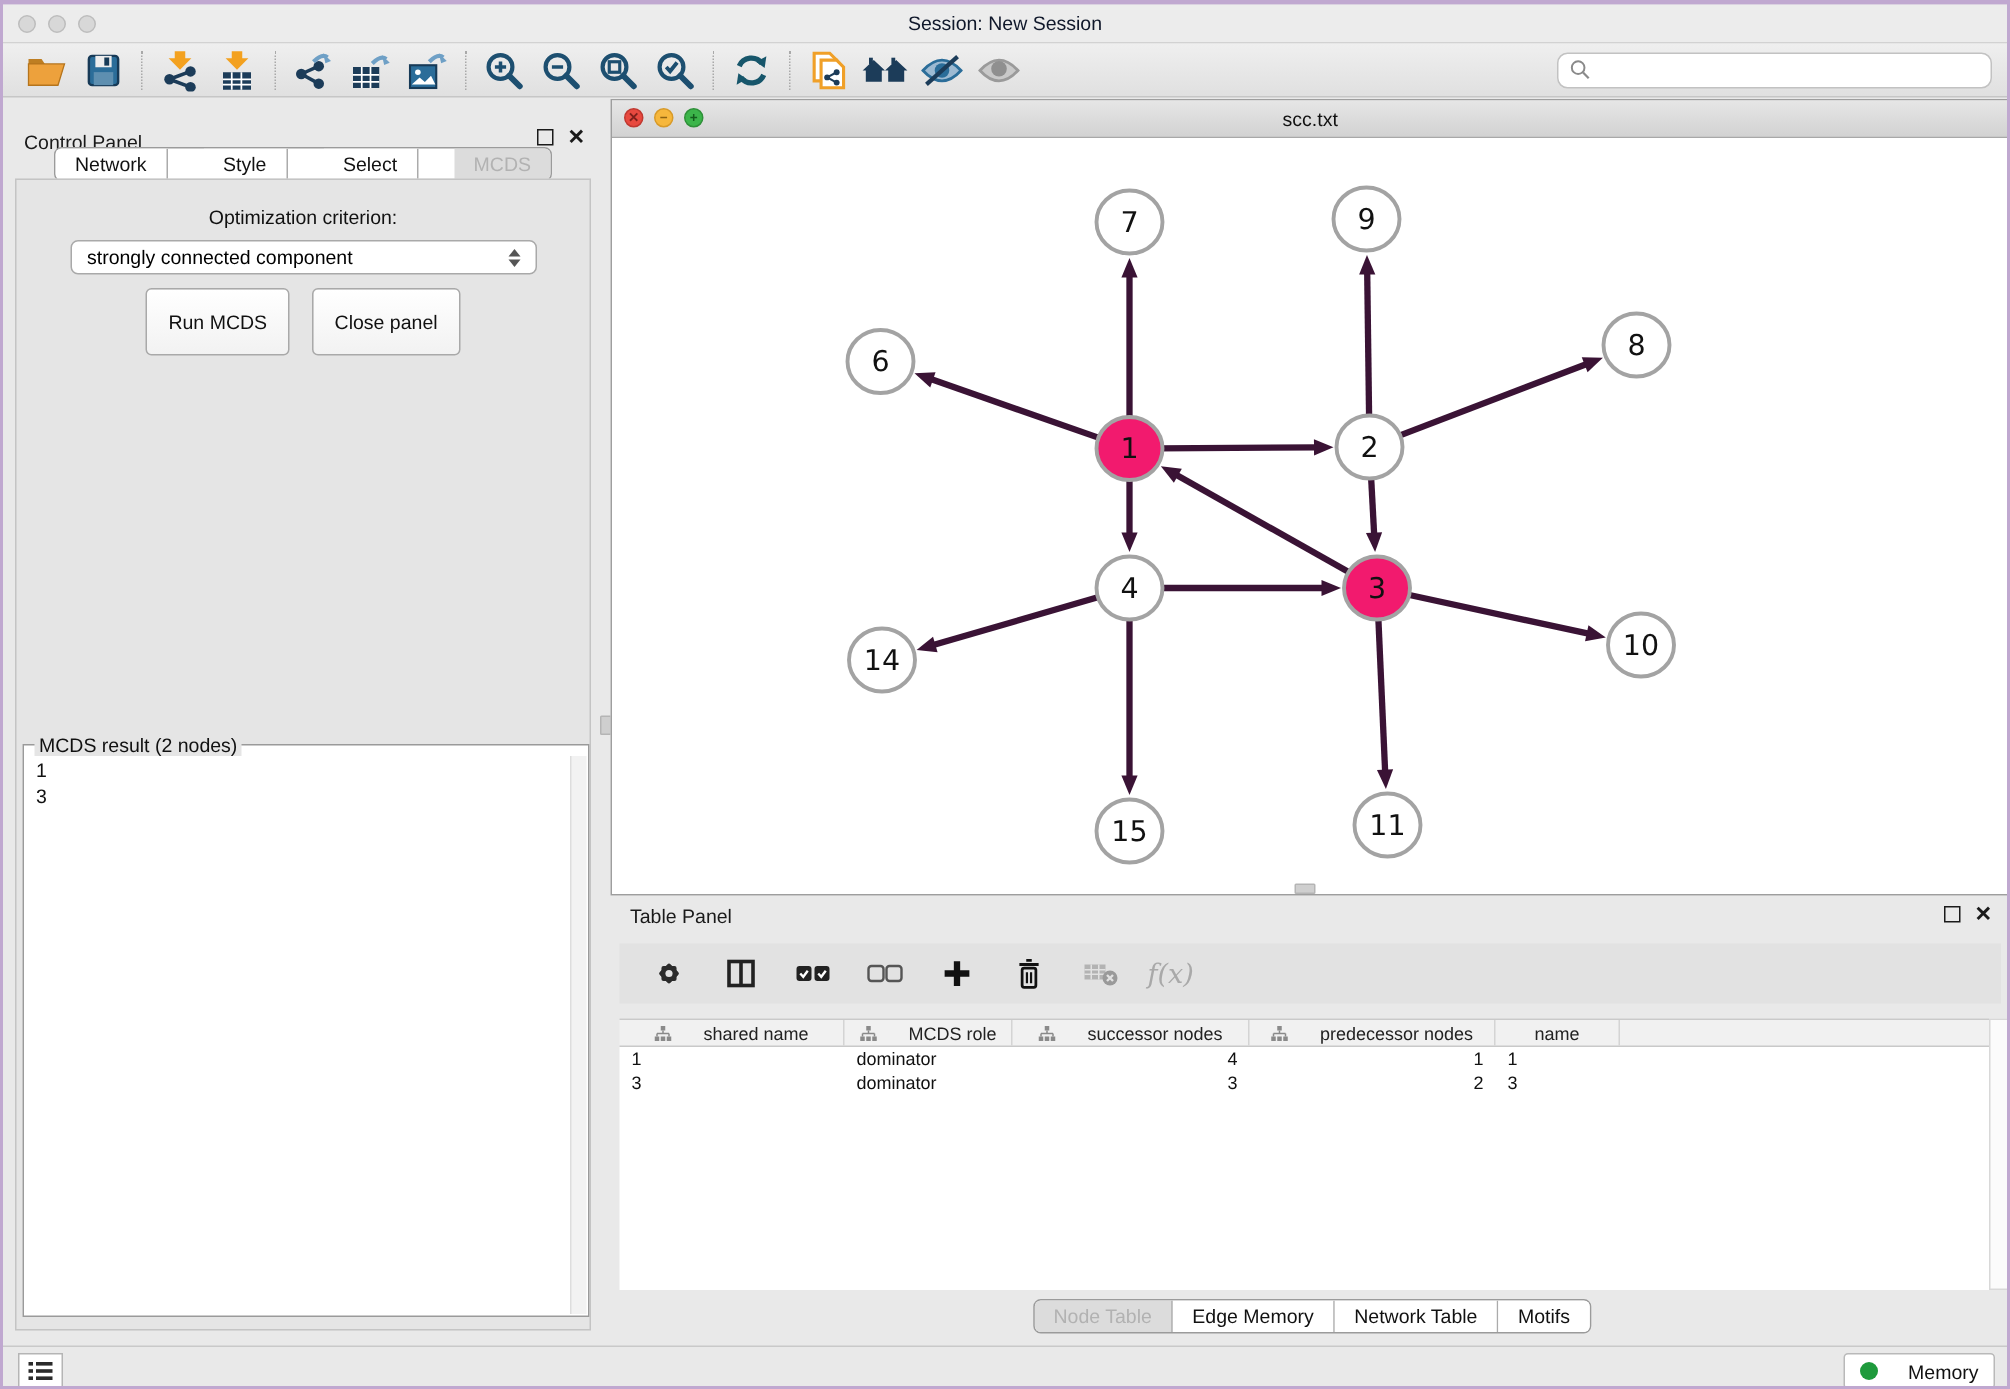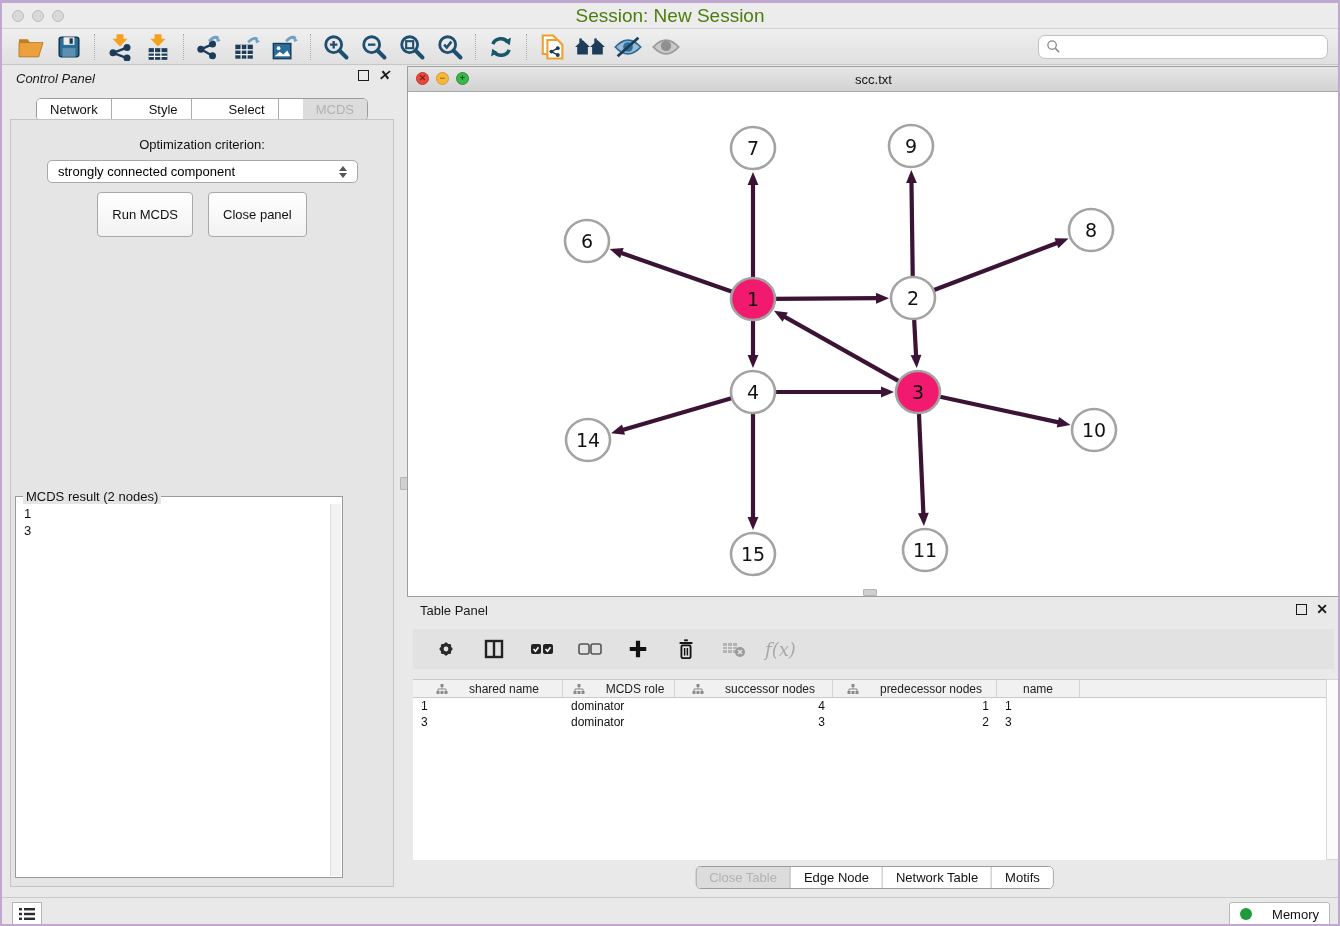--- a/index.html
+++ b/index.html
@@ -10,35 +10,35 @@
     background:#E9E9E9;
     border:2px solid #C0A8D0; border-top:3px solid #C0A8D0;
   }
   .abs { position:absolute; }
 
   
   .titlebar { left:0; top:0; width:100%; height:26px; background:#ECECEC;
     border-bottom:1px solid #D2D2D2; display:flex; align-items:center; justify-content:center; }
   .titlebar .tl-group { position:absolute; left:10px; top:7px; display:flex; gap:8px; }
   .tl { width:12px; height:12px; border-radius:50%; background:#D8D8D8; border:1px solid #BDBDBD; }
-  .win-title { font-size:19px; color:#4d7c0f; }
+  .win-title { font-size:13px; color:#0f172a; }
 
   
   .toolbar { left:0; top:26px; width:100%; height:36px;
     background:linear-gradient(#EFEFEF,#E0E0E0); border-bottom:1px solid #C6C6C6;
     display:flex; align-items:center; padding:0 10px; }
   .tbtn { width:38px; height:30px; display:flex; align-items:center; justify-content:center; cursor:default; }
   .tsep { width:0; height:26px; border-left:1px dotted #A9A9A9; margin:0 6px; }
   .search-wrap { margin-left:auto; width:290px; height:24px; background:#fff;
     border:1px solid #C2C2C2; border-radius:7px; display:flex; align-items:center; padding:0 7px; }
   .search-wrap input { border:none; outline:none; flex:1; font-size:12px; background:transparent; }
 
   
   .control-panel { left:0; top:62px; width:400px; height:832px; }
-  .cp-head { position:absolute; left:0; top:0; width:100%; height:26px; display:flex; align-items:center;font-style:italic; }
+  .cp-head { position:absolute; left:0; top:16px; width:100%; height:26px; display:flex; align-items:center; }
   .cp-title { font-size:13px; color:#1A1A1A; margin-left:14px; }
   .panel-btns { position:absolute; right:12px; top:5px; display:flex; gap:9px; align-items:center; }
   .float-glyph { width:11px; height:11px; border:1.5px solid #1A1A1A; display:inline-block; }
   .close-glyph { font-size:14px; font-weight:bold; color:#1A1A1A; line-height:11px; }
   .seg-tabs { display:flex; border:1px solid #9B9B9B; border-radius:5px; overflow:hidden; background:#fff; }
   .seg-tab { padding:3px 13px; font-size:13px; color:#111; background:#fff; border-right:1px solid #ABABAB; cursor:default; }
   .seg-tab:last-child { border-right:none; }
   .seg-tab.disabled { background:#DCDCDC; color:#B2B2B2; }
   .cp-tabs { position:absolute; left:50%; top:33px; transform:translateX(-50%);gap:24px; }
   .cp-content { position:absolute; left:8px; top:54px; right:8px; bottom:10px;
@@ -46,21 +46,21 @@
   .opt-label { position:absolute; top:17px; width:100%; text-align:center; font-size:13px; color:#111; }
   .criterion { position:absolute; left:36px; top:40px; width:311px; height:23px; background:#fff;
     border:1px solid #A9A9A9; border-radius:5px; display:flex; align-items:center; padding:0 10px; font-size:13px; }
   .stepper { margin-left:auto; display:flex; flex-direction:column; gap:2px; }
   .stepper i { display:block; width:0; height:0; border-left:4px solid transparent; border-right:4px solid transparent; }
   .stepper .up { border-bottom:5px solid #555; }
   .stepper .dn { border-top:5px solid #555; }
   .cp-buttons { position:absolute; top:72px; width:100%; display:flex; justify-content:center; gap:15px; }
   .btn { background:linear-gradient(#FFF,#F2F2F2); border:1px solid #A9A9A9; border-radius:4px;
     font-size:13px; padding:14px 14px; color:#111; }
-  .result-box { position:absolute; left:4px; top:376px; width:328px; height:382px;
+  .result-box { position:absolute; left:4px; top:376px; width:378px; height:382px;
     background:#fff; border:1px solid #9A9A9A; }
   .result-label { position:absolute; left:7px; top:-8px; background:#E5E5E5; padding:0 3px; font-size:13px; color:#111; }
   .result-lines { position:absolute; left:8px; top:8px; font-size:13px; color:#111; line-height:17px; }
   .result-scroll { position:absolute; right:1px; top:7px; bottom:1px; width:11px; background:#F2F2F2; border-left:1px solid #DDD; }
 
   
   .net-win { left:405px; top:63px; width:933px; height:531px; background:#fff; border:1px solid #9E9E9E; }
   .net-title { height:25px; background:linear-gradient(#E6E6E6,#D2D2D2); border-bottom:1px solid #A8A8A8;
     display:flex; align-items:center; justify-content:center; position:relative; }
   .net-title .t { font-size:13px; color:#111; }
@@ -482,22 +482,22 @@
         <div class="td" style="width: 150px; text-align: left;">3</div>
         <div class="td" style="width: 112px; text-align: left;">dominator</div>
         <div class="td" style="width: 158px; text-align: right;">3</div>
         <div class="td" style="width: 164px; text-align: right;">2</div>
         <div class="td" style="width: 83px; text-align: left;">3</div>
       </div>
     </div>
   <div class="tscroll"></div>
 
   <div class="tp-tabs seg-tabs">
-    <span class="seg-tab disabled">Close Table</span>
-    <span class="seg-tab">Edge Node</span>
+    <span class="seg-tab disabled">Node Table</span>
+    <span class="seg-tab">Edge Memory</span>
     <span class="seg-tab">Network Table</span>
     <span class="seg-tab">Motifs</span>
   </div>
 </div>
 
 <div class="abs statusbar">
   <div class="list-btn">
     <svg width="18" height="14" viewBox="0 0 18 14">
       <g fill="#2B2B2B">
         <rect x="1" y="1" width="3" height="2.4"></rect>

